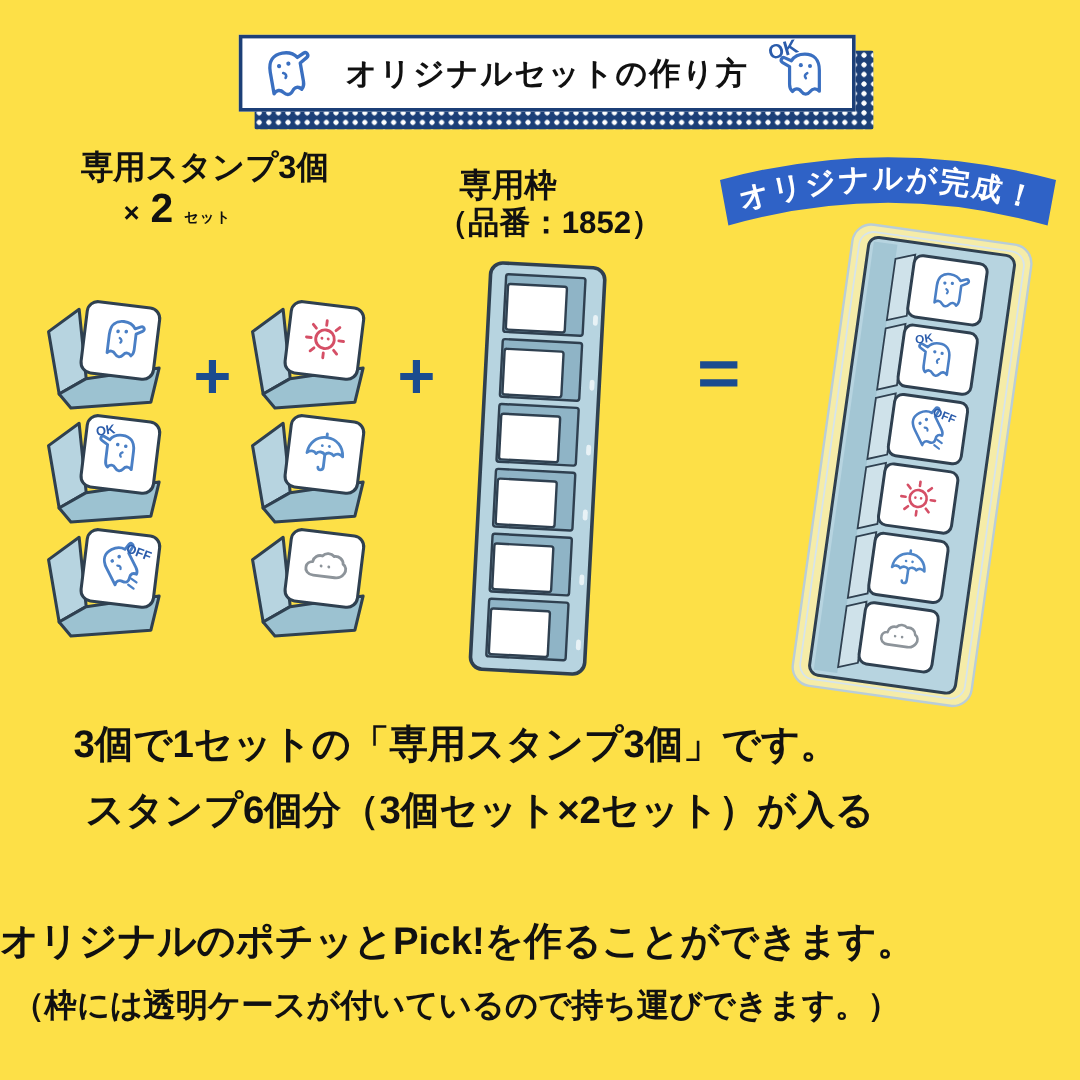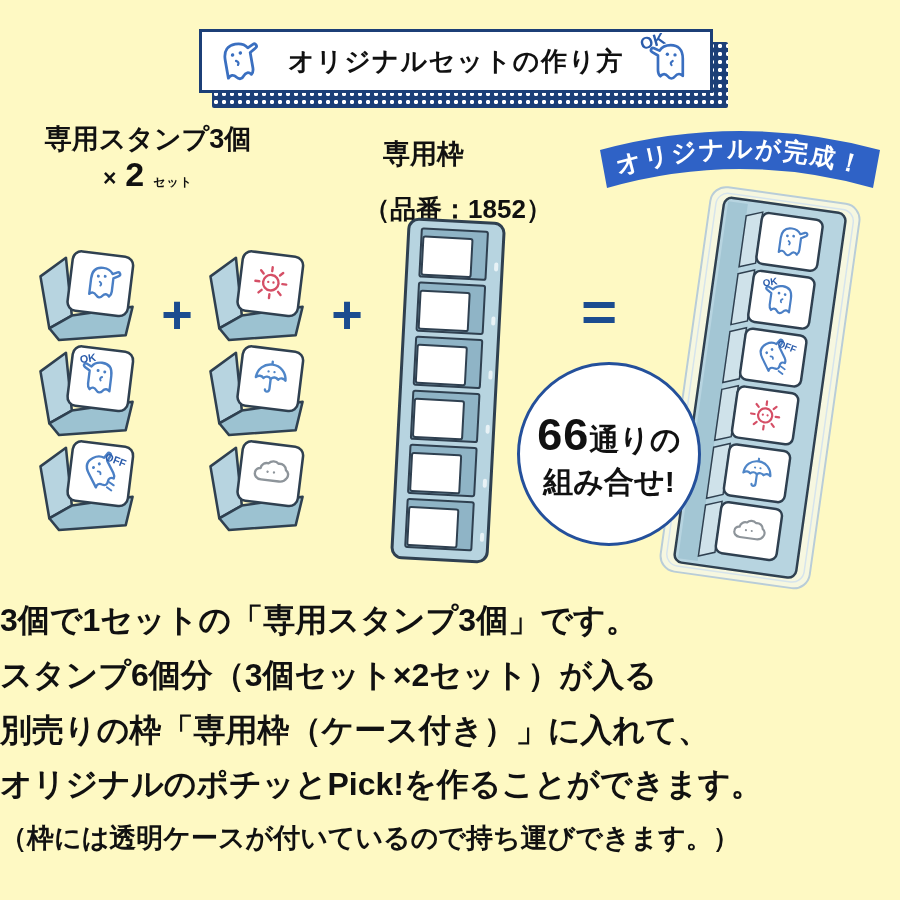--- a/index.html
+++ b/index.html
@@ -1,38 +1,38 @@
 <!DOCTYPE html>
 <html><head>
 <meta charset="utf-8">
 <style>
   html,body{margin:0;padding:0;background:#fff;font-family:"Liberation Sans","DejaVu Sans",sans-serif;}
-  #stage{position:relative;width:900px;height:900px;background:#fef9c3;overflow:hidden;}
+  #stage{position:relative;width:900px;height:900px;background:#fde047;overflow:hidden;}
   .abs{position:absolute;}
 
   
   #banner-shadow{left:212px;top:42px;width:516px;height:66px;z-index:1;
     background-color:#1c3f77;
     background-image:radial-gradient(circle at 4px 4px,#ffffff 1.9px,rgba(255,255,255,0) 2.4px);
     background-size:8px 8px;border-radius:2px;}
   #banner{left:199px;top:29px;width:514px;height:64px;background:#fff;border:3.5px solid #1c3f77;
     box-sizing:border-box;display:flex;align-items:center;z-index:2;padding:0 6px;}
   #banner-title{flex:1;text-align:center;font-size:26px;font-weight:bold;color:#111;letter-spacing:1.5px;white-space:nowrap;}
   .banner-ghost{width:64px;height:56px;flex:0 0 auto;}
 
   
   .h-black{color:#111;font-weight:bold;}
-  #left-title{left:22px;top:121px;width:252px;text-align:center;font-size:27px;}
+  #left-title{left:22px;top:121px;width:252px;text-align:right;font-size:27px;}
   #mult-row{left:22px;top:155px;width:252px;display:flex;justify-content:center;align-items:baseline;gap:9px;}
   #mult-sign{font-size:23px;font-weight:bold;color:#111;}
   #mult-count{font-size:34px;font-weight:bold;color:#111;}
   #mult-unit{font-size:12px;font-weight:bold;color:#111;letter-spacing:1px;}
   #left-note{left:8px;top:192px;width:334px;text-align:center;font-size:23px;font-weight:bold;color:#e8382f;white-space:nowrap;}
   #frame-title{left:383px;top:136px;width:150px;font-size:27px;}
-  #frame-sub{left:353px;top:168px;width:210px;text-align:center;font-size:26px;white-space:nowrap;margin-top:24px;}
+  #frame-sub{left:353px;top:168px;width:210px;text-align:center;font-size:26px;white-space:nowrap;}
 
   
   .op{font-weight:900;color:#1b4c8f;text-align:center;line-height:1;}
   #plus1{left:150px;top:287px;width:54px;font-size:54px;}
   #plus2{left:320px;top:287px;width:54px;font-size:54px;}
   #equals{left:566px;top:281px;width:66px;font-size:62px;transform:scaleY(0.9);}
 
   
   .stamp{width:128px;height:98px;}
   .cube-side{fill:#b7d4e0;stroke:#2f4050;stroke-width:2.6;stroke-linejoin:round;}
@@ -52,23 +52,23 @@
   
   #combo-circle{left:517px;top:362px;width:184px;height:184px;border-radius:50%;background:#fff;
     border:3.5px solid #24509b;box-sizing:border-box;z-index:4;
     display:flex;flex-direction:column;align-items:center;justify-content:center;}
   .combo-line{display:flex;align-items:baseline;font-weight:bold;color:#111;line-height:1.25;}
   #combo-number{font-size:45px;letter-spacing:1px;}
   #combo-suffix{font-size:30px;}
   #combo-line2{font-size:30px;font-weight:bold;color:#111;line-height:1.25;}
 
   
-  .desc{width:760px;margin:0;font-weight:bold;color:#111;white-space:nowrap;}
+  .desc{width:760px;text-align:center;margin:0;font-weight:bold;color:#111;white-space:nowrap;}
   #desc-0{top:599px;font-size:32px;}
-  #desc-1{top:654px;font-size:32px;}
+  #desc-1{top:654px;font-size:32px;margin-left:20px;}
   #desc-2{top:709px;font-size:32px;}
   #desc-3{top:763px;font-size:32px;}
   #desc-4{top:820px;font-size:27px;}
 </style>
 </head>
 <body>
 
 <svg width="0" height="0" style="position:absolute" aria-hidden="true">
   <defs>
     <g id="sym-ghost">
@@ -309,27 +309,19 @@
     </g>
     <g>
       <polygon points="40,325 56,319 56,371 40,377" fill="#cfe2ea" stroke="#2f4050" stroke-width="1.5"></polygon>
       <rect x="56" y="319" width="62" height="52" rx="7" fill="#fff" stroke="#2f4050" stroke-width="2.5"></rect>
       <g transform="translate(65,323) scale(1.1)" class="ic-gray">
           <use href="#sym-cloud"></use>
         </g>
     </g>
   </svg>
 
-  <div class="abs" id="combo-circle">
-    <div class="combo-line">
-      <span id="combo-number">66</span>
-      <span id="combo-suffix">通りの</span>
-    </div>
-    <div id="combo-line2">組み合せ!</div>
-  </div>
 
   <p class="abs desc" id="desc-0">3個で1セットの「専用スタンプ3個」です。</p>
   <p class="abs desc" id="desc-1">スタンプ6個分（3個セット×2セット）が入る</p>
-  <p class="abs desc" id="desc-2">別売りの枠「専用枠（ケース付き）」に入れて、</p>
   <p class="abs desc" id="desc-4">（枠には透明ケースが付いているので持ち運びできます。）</p>
   <p class="abs desc" id="desc-3">オリジナルのポチッとPick!を作ることができます。</p>
 
 </div>
 
 </body></html>

